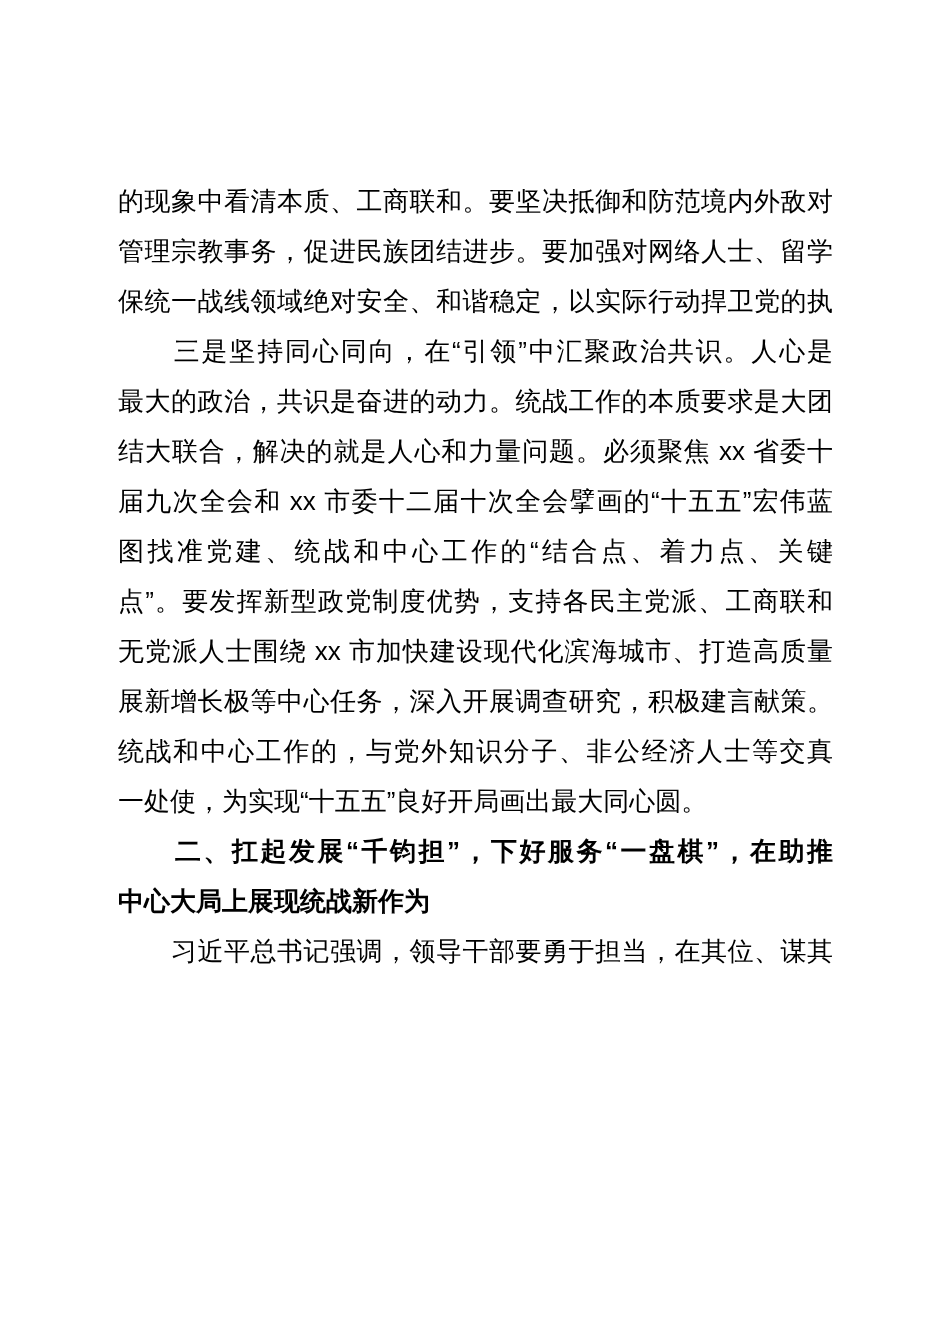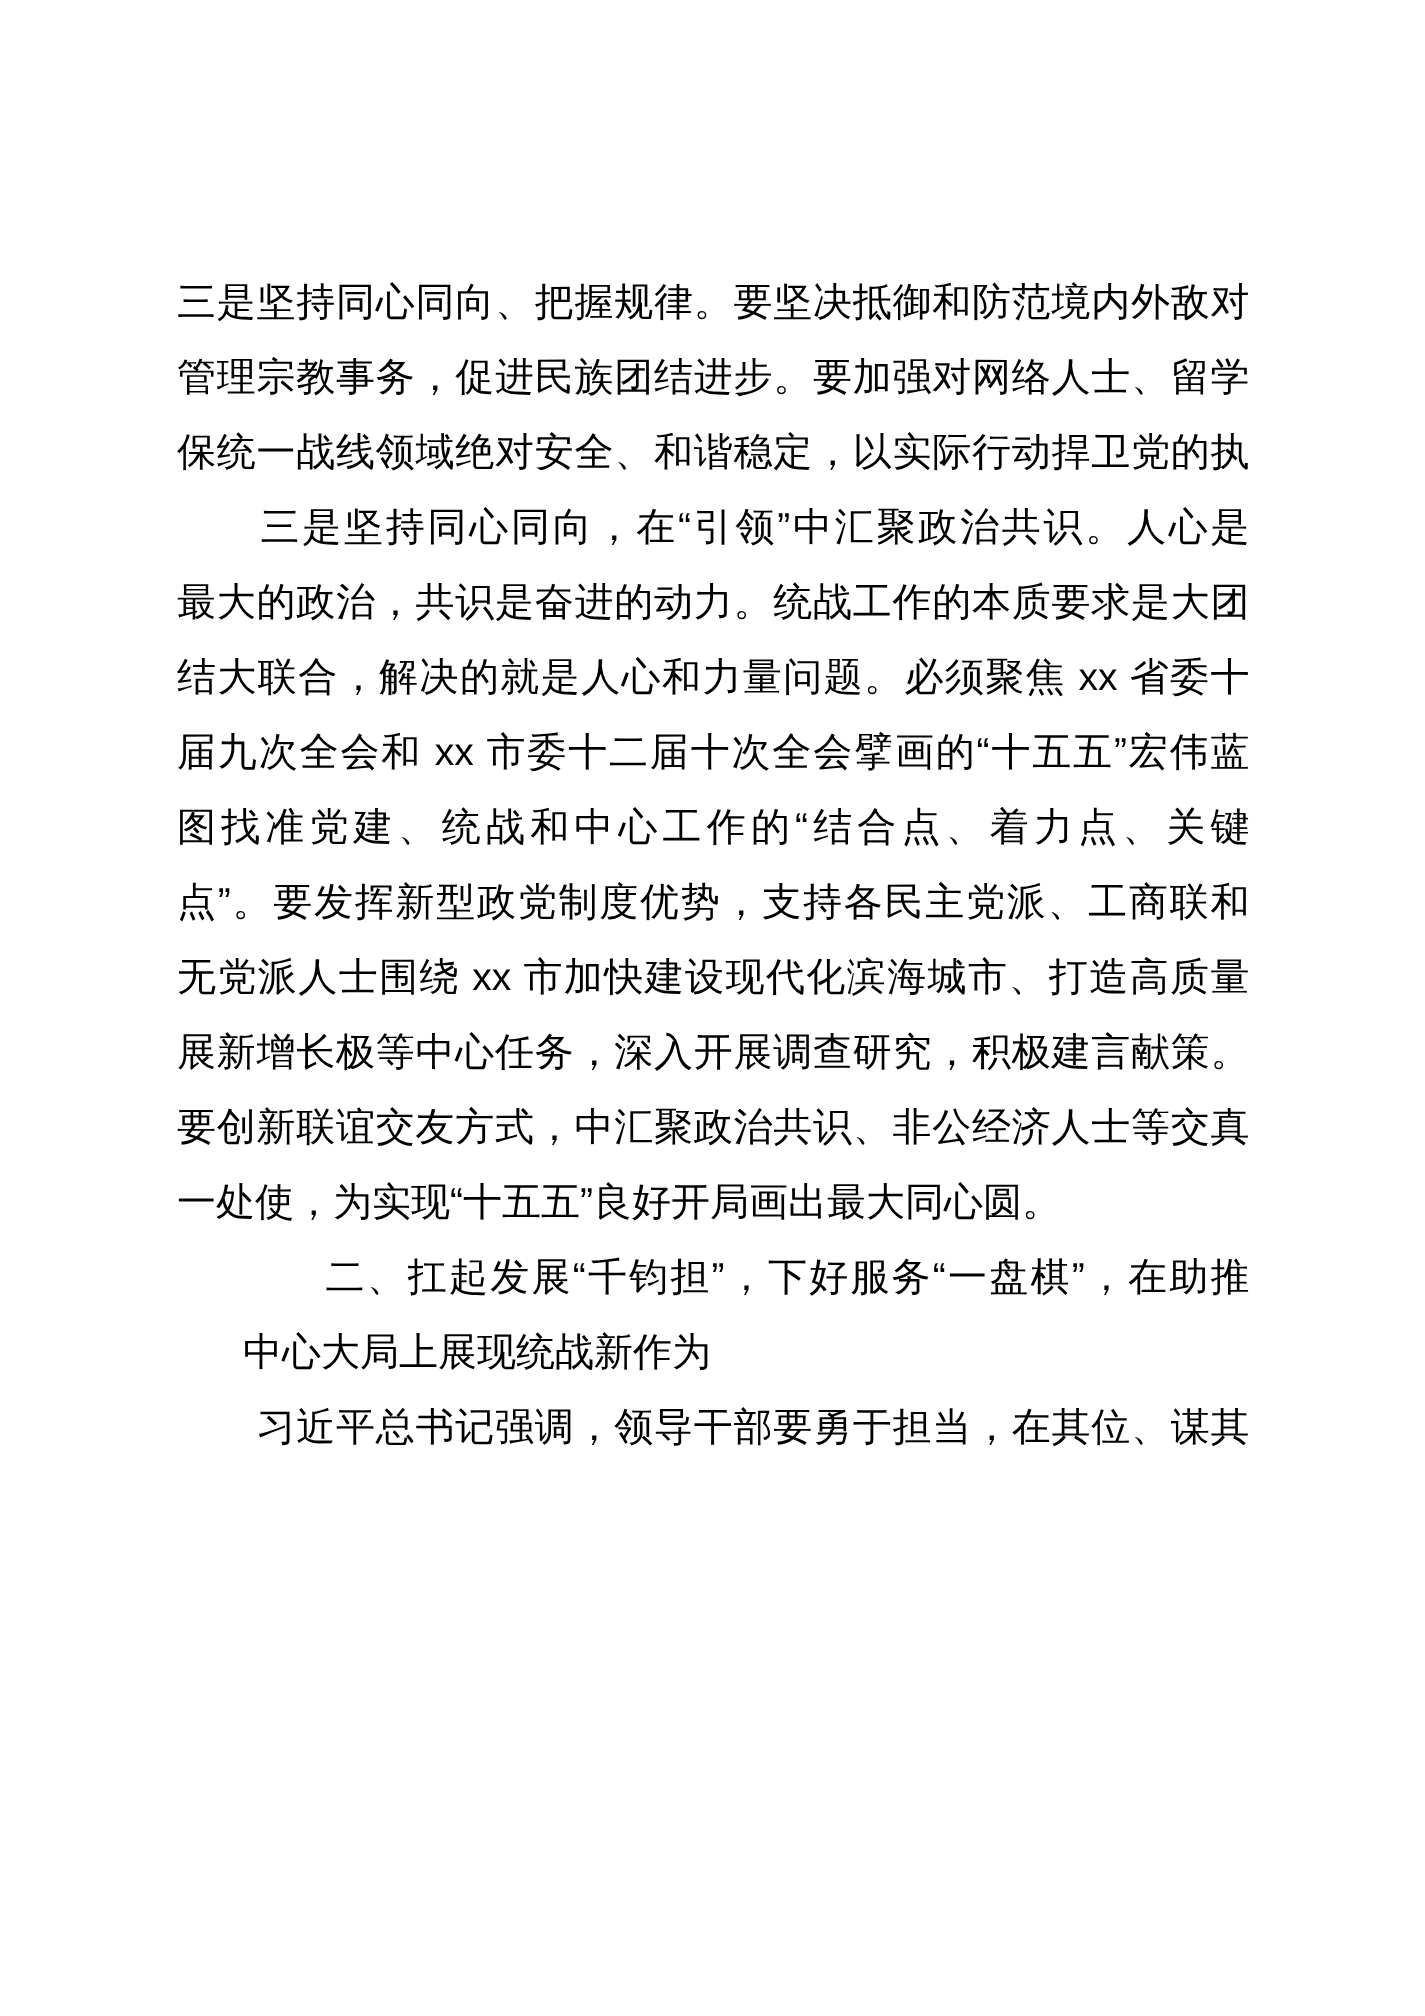--- a/index.html
+++ b/index.html
@@ -17,54 +17,54 @@
   .content {
     position: absolute;
     left: 118px;
     top: 176px;
     width: 715px;
     color: #000000;
     font-family: "Liberation Sans", sans-serif;
     font-size: 26px;
   }
   .paragraph { margin: 0; padding: 0; }
-  .paragraph.heading { font-weight: normal; margin-left: 44px; }
+  .paragraph.heading { font-weight: bold; }
   .line {
     height: 50px;
     line-height: 50px;
     text-align: left;
     overflow: hidden;
     white-space: nowrap;
   }
   .line.fill {
     white-space: normal;
     text-align: justify;
     text-align-last: justify;
   }
 </style>
 </head>
 <body>
 
 <div class="page">
   <div class="content">
       <div class="paragraph">
-        <div class="line fill">三是坚持同心同向、把握规律。要坚决抵御和防范境内外敌对</div>
+        <div class="line fill">的现象中看清本质、工商联和。要坚决抵御和防范境内外敌对</div>
         <div class="line fill">管理宗教事务，促进民族团结进步。要加强对网络人士、留学</div>
         <div class="line fill">保统一战线领域绝对安全、和谐稳定，以实际行动捍卫党的执</div>
       </div>
       <div class="paragraph">
         <div class="line fill">　　三是坚持同心同向，在“引领”中汇聚政治共识。人心是</div>
         <div class="line fill">最大的政治，共识是奋进的动力。统战工作的本质要求是大团</div>
         <div class="line fill">结大联合，解决的就是人心和力量问题。必须聚焦 xx 省委十一</div>
         <div class="line fill">届九次全会和 xx 市委十二届十次全会擘画的“十五五”宏伟蓝</div>
         <div class="line fill">图找准党建、统战和中心工作的“结合点、着力点、关键</div>
         <div class="line fill">点”。要发挥新型政党制度优势，支持各民主党派、工商联和</div>
         <div class="line fill">无党派人士围绕 xx 市加快建设现代化滨海城市、打造高质量发</div>
         <div class="line fill">展新增长极等中心任务，深入开展调查研究，积极建言献策。</div>
-        <div class="line fill">要创新联谊交友方式，中汇聚政治共识、非公经济人士等交真</div>
+        <div class="line fill">统战和中心工作的，与党外知识分子、非公经济人士等交真</div>
         <div class="line">一处使，为实现“十五五”良好开局画出最大同心圆。</div>
       </div>
       <div class="paragraph heading">
         <div class="line fill">　　二、扛起发展“千钧担”，下好服务“一盘棋”，在助推</div>
         <div class="line">中心大局上展现统战新作为</div>
       </div>
       <div class="paragraph">
         <div class="line fill">　　习近平总书记强调，领导干部要勇于担当，在其位、谋其</div>
       </div>
     </div>

